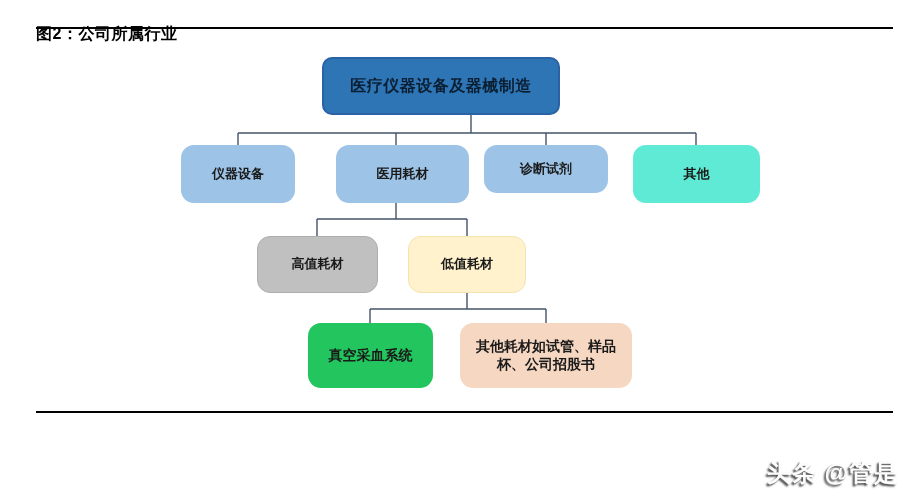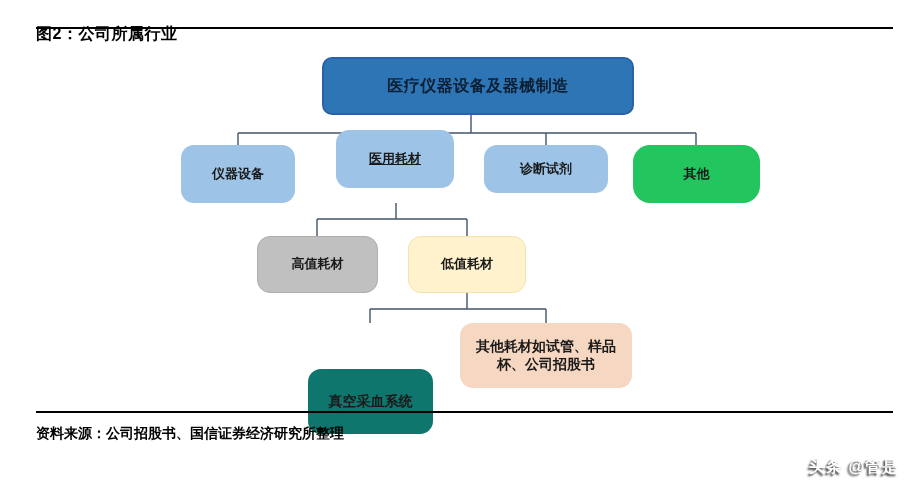--- a/index.html
+++ b/index.html
@@ -53,40 +53,40 @@
     align-items: center;
     justify-content: center;
     text-align: center;
     font-weight: bold;
     color: #1a1a1a;
     border-radius: 13px;
     font-size: 13px;
     line-height: 1.25;
   }
   .n-root {
-    left: 322px; top: 57px; width: 312px; height: 58px;
+    left: 322px; top: 57px; width: 238px; height: 58px;
     border-radius: 10px;
     border: 2px solid #2a62a5;
     font-size: 16px;
     color: #0b1f33;
     letter-spacing: 0.5px;
   }
   .n-21 { left: 181px; top: 145px; width: 114px; height: 58px; }
-  .n-22 { left: 336px; top: 130px; width: 118px; height: 58px; text-decoration: underline; }
+  .n-22 { left: 336px; top: 145px; width: 133px; height: 58px; }
   .n-23 { left: 484px; top: 145px; width: 124px; height: 48px; }
   .n-24 { left: 633px; top: 145px; width: 127px; height: 58px; }
   .n-31 { left: 257px; top: 236px; width: 121px; height: 57px; border: 1px solid #aeaeae; }
   .n-32 { left: 408px; top: 236px; width: 118px; height: 57px; border: 1px solid #f3e3ae; }
   .n-41 { left: 308px; top: 323px; width: 125px; height: 65px; font-size: 14px; }
   .n-42 { left: 460px; top: 323px; width: 172px; height: 65px; font-size: 14px; padding: 0 8px; }
   .watermark {
     position: absolute;
     right: 6px;
     top: 457px;
-    font-size: 16px;
+    font-size: 24px;
     font-weight: bold;
     color: #fdfdfd;
     text-shadow: -2px 2px 2px rgba(70, 70, 70, 0.95), -1px 1px 1px rgba(130, 130, 130, 0.55);
     white-space: nowrap;
     letter-spacing: 1px;
   }
 </style>
 </head>
 <body>
 
@@ -99,26 +99,25 @@
     <path d="M471 115 L471 133 M238 133 L696 133 M238 133 L238 145 M396 133 L396 145 M546 133 L546 145 M696 133 L696 145" fill="none" stroke-width="1.4" stroke="#44546A"></path>
     <path d="M396 203 L396 219 M317 219 L467 219 M317 219 L317 236 M467 219 L467 236" fill="none" stroke-width="1.4" stroke="#44546A"></path>
     <path d="M467 293 L467 309 M370 309 L546 309 M370 309 L370 323 M546 309 L546 323" fill="none" stroke-width="1.4" stroke="#44546A"></path>
   </svg>
 
   <div class="node n-root" style="background-color: rgb(46, 117, 182);">医疗仪器设备及器械制造</div>
 
   <div class="node n-21" style="background-color: rgb(157, 195, 230);">仪器设备</div>
   <div class="node n-22" style="background-color: rgb(157, 195, 230);">医用耗材</div>
   <div class="node n-23" style="background-color: rgb(157, 195, 230);">诊断试剂</div>
-  <div class="node n-24" style="background-color: #22c55e; border-radius: 17px;">其他</div>
+  <div class="node n-24" style="background-color: #5eead4;">其他</div>
 
   <div class="node n-32" style="background-color: rgb(255, 242, 204);">低值耗材</div>
   <div class="node n-31" style="background-color: rgb(192, 192, 192);">高值耗材</div>
 
-  <div class="node n-41" style="background-color: #0f766e; margin-top: 46px;">真空采血系统</div>
+  <div class="node n-41" style="background-color: #22c55e;">真空采血系统</div>
   <div class="node n-42" style="background-color: rgb(246, 215, 194);">其他耗材如试管、样品杯、公司招股书</div>
 
   <div class="rule rule-bottom"></div>
-  <div class="source-note">资料来源：公司招股书、国信证券经济研究所整理</div>
 
   <div class="watermark">头条 @管是</div>
 
 </div>
 
 </body></html>

